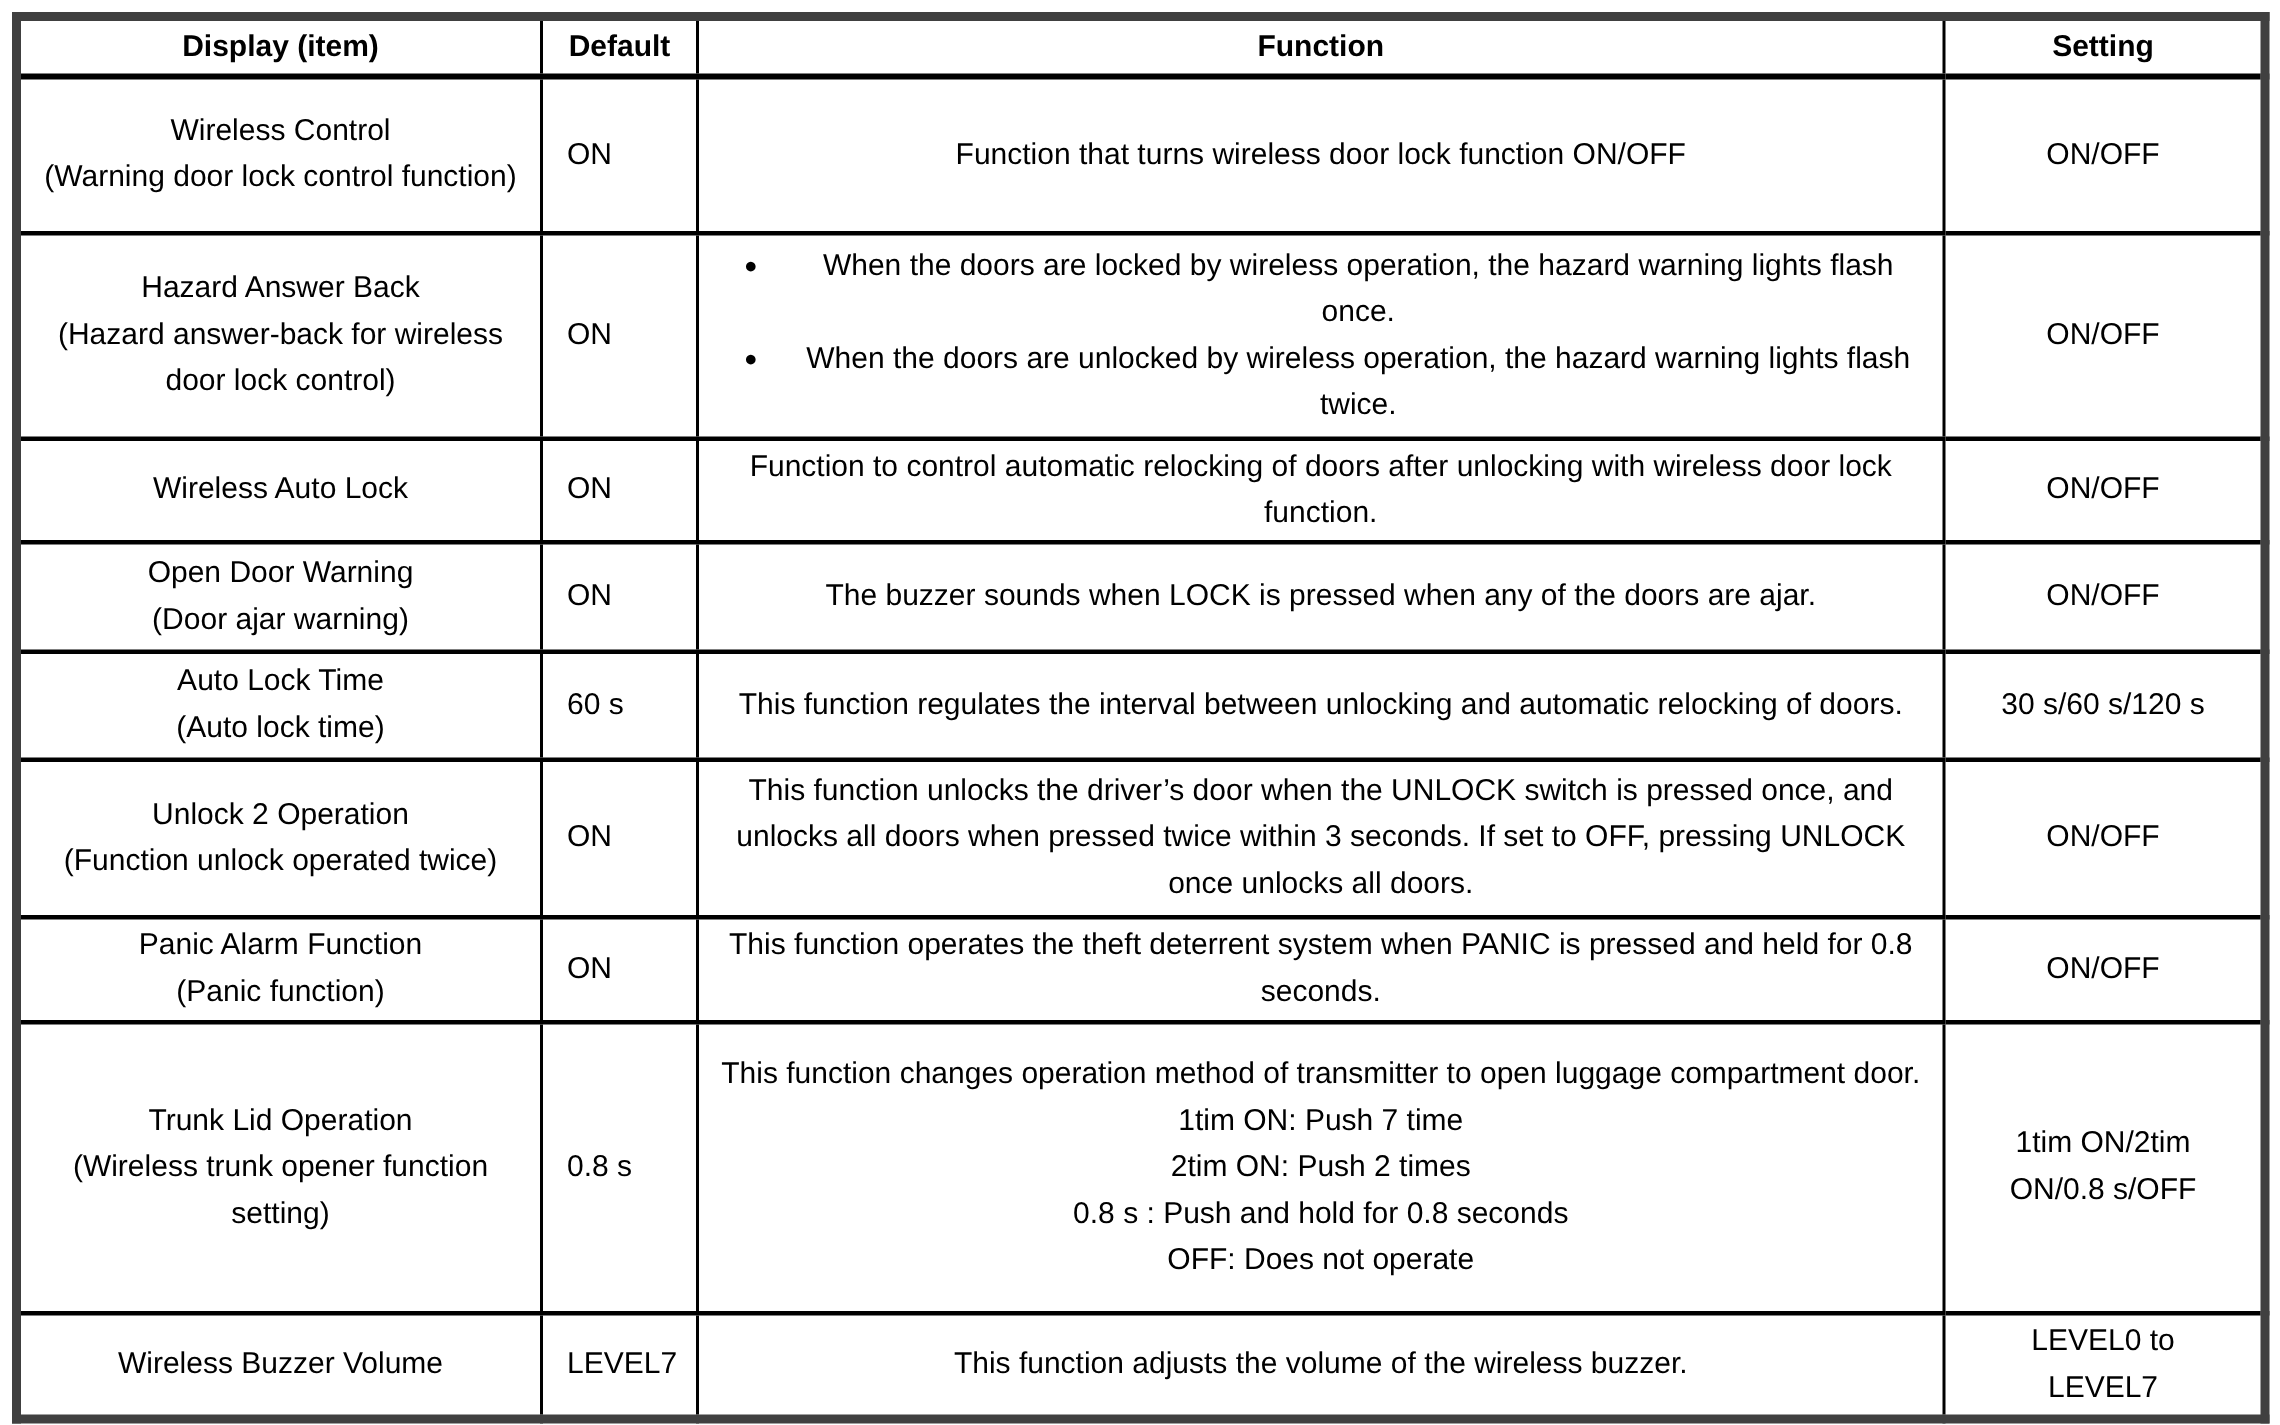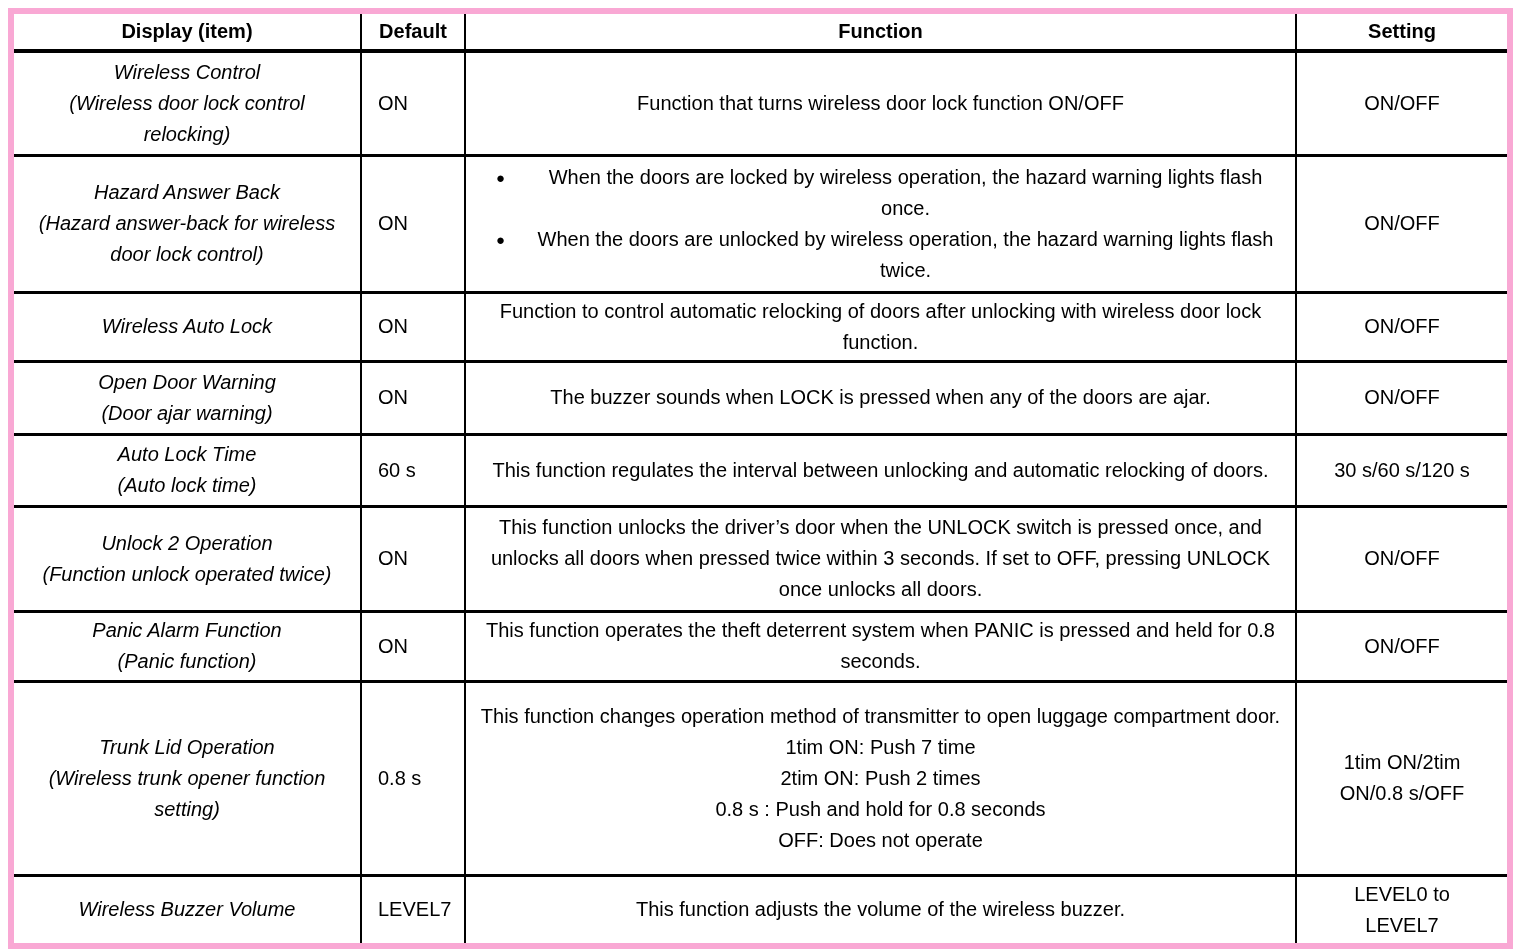--- a/index.html
+++ b/index.html
@@ -6,21 +6,21 @@
   html,body { background:#fff; }
   body {
     width:1520px; height:950px; position:relative; overflow:hidden;
     font-family:"Liberation Sans", sans-serif; color:#000;
     -webkit-font-smoothing:antialiased;
   }
   table.settings {
     position:absolute; left:8px; top:8px;
     width:1499px; table-layout:fixed;
     border-collapse:collapse;
-    border:6px solid #f9a8d4;
+    border:6px solid #404040;
     font-size:20px; line-height:31px;
   }
   col.c-display { width:350px; }
   col.c-default { width:104px; }
   col.c-function { width:831px; }
   col.c-setting { width:214px; }
 
   th, td {
     border:3px solid #000;
     border-left-width:2px; border-right-width:2px;
@@ -33,21 +33,21 @@
   tbody tr:nth-child(1) { height:104px; }
   tbody tr:nth-child(2) { height:137px; }
   tbody tr:nth-child(3) { height:68px;  }
   tbody tr:nth-child(4) { height:73px;  }
   tbody tr:nth-child(5) { height:72px;  }
   tbody tr:nth-child(6) { height:105px; }
   tbody tr:nth-child(7) { height:70px;  }
   tbody tr:nth-child(8) { height:194px; }
   tbody tr:nth-child(9) { height:67px;  }
 
-  td.display-cell  { text-align:center; padding:2px 10px;font-style:italic; }
+  td.display-cell  { text-align:center; padding:2px 10px; }
   td.default-cell  { text-align:left; padding:2px 16px; }
   td.setting-cell  { text-align:center; padding:2px 20px; }
   td.function-cell { text-align:center;  padding:2px 10px; }
   td.function-cell.center { text-align:center; }
 
   .bullets { padding-left:50px; }
   .bullet-item { position:relative; }
   .bullet-item .dot {
     position:absolute; left:-30px; top:0;
     font-size:15px;
@@ -68,21 +68,21 @@
       <th>Display (item)</th>
       <th>Default</th>
       <th>Function</th>
       <th>Setting</th>
     </tr>
   </thead>
   <tbody>
       <tr>
         <td class="display-cell">
           <div>Wireless Control</div>
-          <div>(Wireless door lock control relocking)</div>
+          <div>(Warning door lock control function)</div>
         </td>
         <td class="default-cell">ON</td>
         <td class="function-cell">
           <div>Function that turns wireless door lock function ON/OFF</div>
         </td>
         <td class="setting-cell">
           <div>ON/OFF</div>
         </td>
       </tr>
       <tr>

